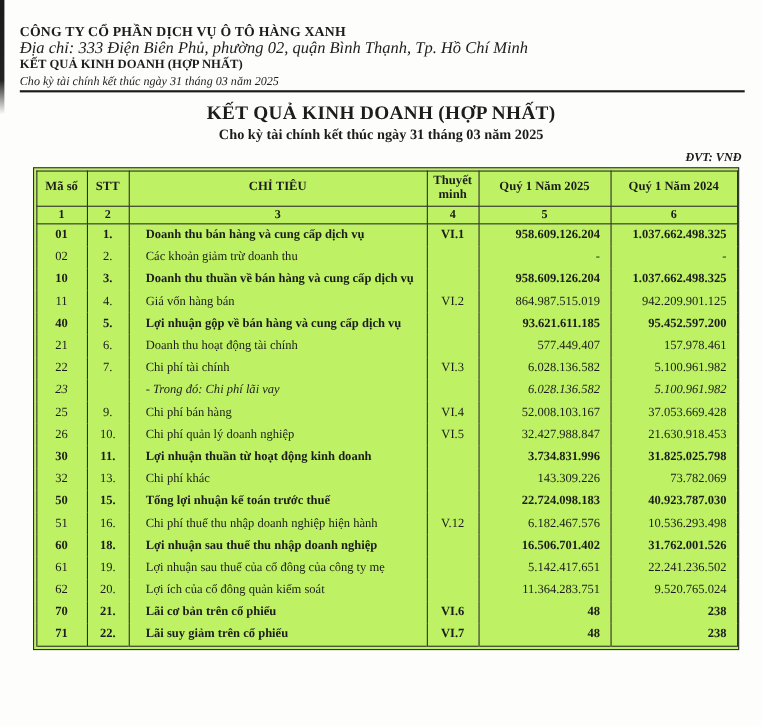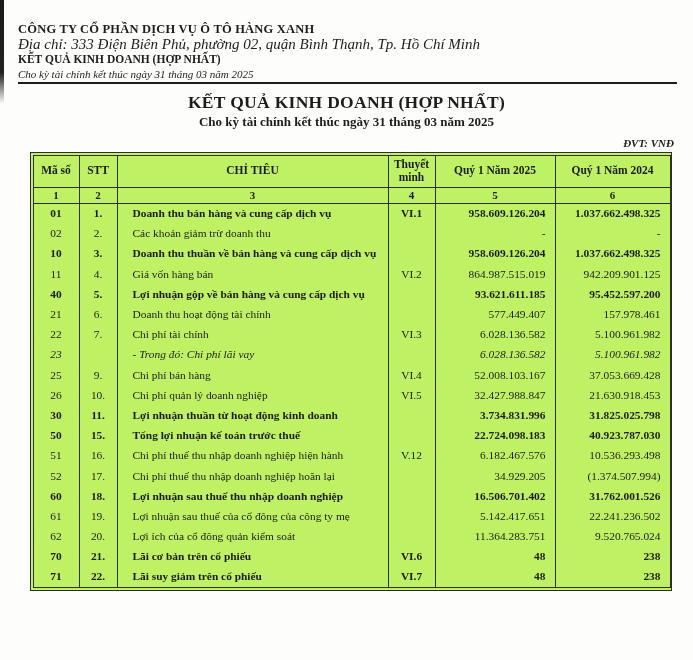--- a/index.html
+++ b/index.html
@@ -222,43 +222,43 @@
           <td class="col-val">21.630.918.453</td>
         </tr>
         <tr class="row-bold">
           <td class="col-maso">30</td>
           <td class="col-stt">11.</td>
           <td class="col-chitieu">Lợi nhuận thuần từ hoạt động kinh doanh</td>
           <td class="col-tm"></td>
           <td class="col-val">3.734.831.996</td>
           <td class="col-val">31.825.025.798</td>
         </tr>
+        <tr class="row-normal">
+          <td class="col-maso">32</td>
+          <td class="col-stt">13.</td>
+          <td class="col-chitieu">Chi phí khác</td>
+          <td class="col-tm"></td>
+          <td class="col-val">143.309.226</td>
+          <td class="col-val">73.782.069</td>
+        </tr>
         <tr class="row-bold">
           <td class="col-maso">50</td>
           <td class="col-stt">15.</td>
           <td class="col-chitieu">Tổng lợi nhuận kế toán trước thuế</td>
           <td class="col-tm"></td>
           <td class="col-val">22.724.098.183</td>
           <td class="col-val">40.923.787.030</td>
         </tr>
         <tr class="row-normal">
           <td class="col-maso">51</td>
           <td class="col-stt">16.</td>
           <td class="col-chitieu">Chi phí thuế thu nhập doanh nghiệp hiện hành</td>
           <td class="col-tm">V.12</td>
           <td class="col-val">6.182.467.576</td>
           <td class="col-val">10.536.293.498</td>
-        </tr>
-        <tr class="row-normal">
-          <td class="col-maso">52</td>
-          <td class="col-stt">17.</td>
-          <td class="col-chitieu">Chi phí thuế thu nhập doanh nghiệp hoãn lại</td>
-          <td class="col-tm"></td>
-          <td class="col-val">34.929.205</td>
-          <td class="col-val">(1.374.507.994)</td>
         </tr>
         <tr class="row-bold">
           <td class="col-maso">60</td>
           <td class="col-stt">18.</td>
           <td class="col-chitieu">Lợi nhuận sau thuế thu nhập doanh nghiệp</td>
           <td class="col-tm"></td>
           <td class="col-val">16.506.701.402</td>
           <td class="col-val">31.762.001.526</td>
         </tr>
         <tr class="row-normal">

